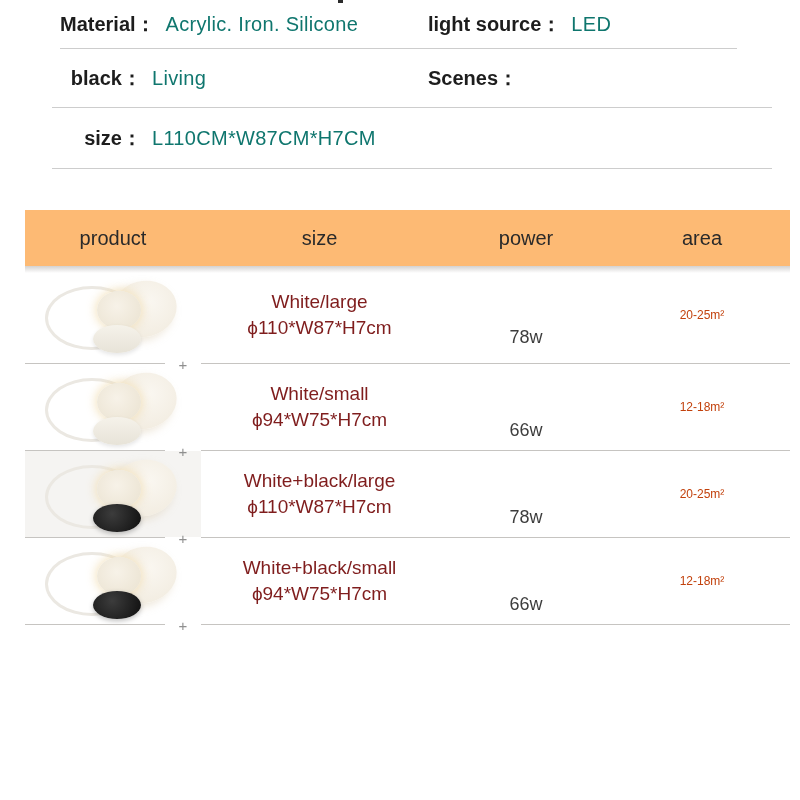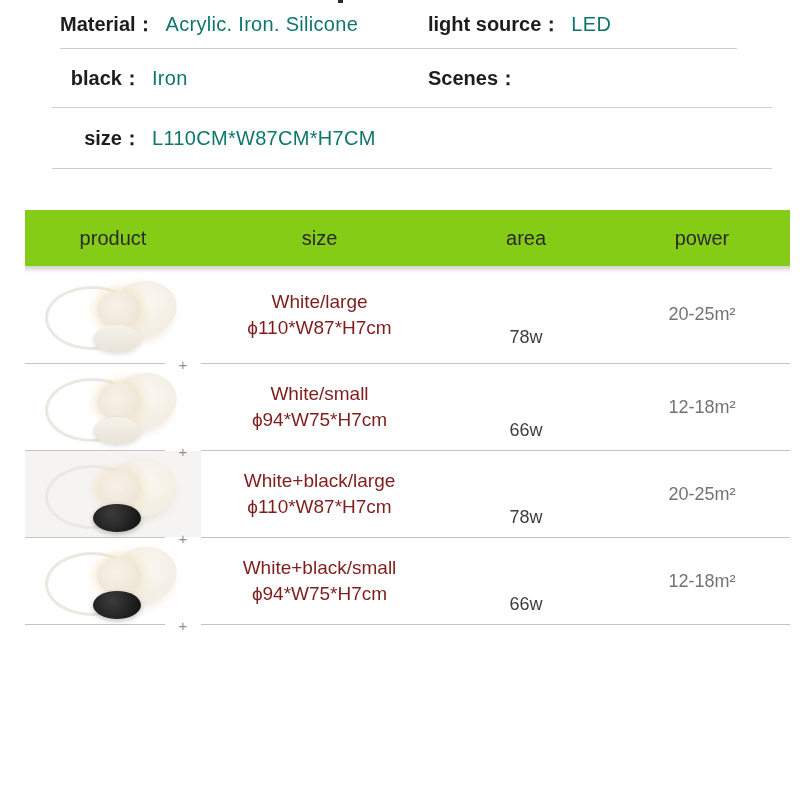--- a/index.html
+++ b/index.html
@@ -35,21 +35,21 @@
     background:linear-gradient(rgba(110,105,100,0.30), rgba(110,105,100,0));
   }
   .th { text-align:center; font-size:20px; }
   .t-row { display:grid; grid-template-columns:23% 31% 23% 23%; align-items:center; min-height:86px; }
   .t-row.first { min-height:97px; }
   .t-row.graybg .product-cell { background:#f5f4f2; }
   .cell { text-align:center; }
   .product-cell { height:100%; display:flex; align-items:center; }
   .size-cell div { font-size:19px; color:#7f1d1d; line-height:26px; }
   .power-cell { font-size:18px; color:#3d3d3d;margin-top:46px; }
-  .area-cell { font-size:18px; color:#737373; }
+  .area-cell { font-size:12px; color:#c2410c; }
 
   
   .lamp { position:relative; width:150px; height:76px; margin-left:12px; }
   .lamp .ring {
     position:absolute; left:8px; top:9px; width:88px; height:58px;
     border:3px solid #ebe8e2; border-radius:50%; background:transparent;
   }
   .lamp .disc.big {
     position:absolute; right:10px; top:4px; width:66px; height:56px; border-radius:50%;
     background:radial-gradient(circle at 60% 40%, #faf7f1, #efe8da);
@@ -91,40 +91,40 @@
       <span class="spec-value">Acrylic. Iron. Silicone</span>
     </div>
     <div class="pair right">
       <span class="spec-label"><span>light source</span><span class="spec-colon">：</span></span>
       <span class="spec-value">LED</span>
     </div>
   </div>
   <div class="spec-row r2">
     <div class="pair left">
       <span class="spec-label label-box"><span>black</span><span class="spec-colon">：</span></span>
-      <span class="spec-value">Iron</span>
+      <span class="spec-value">Living</span>
     </div>
     <div class="pair right">
       <span class="spec-label"><span>Scenes</span><span class="spec-colon">：</span></span>
     </div>
   </div>
   <div class="spec-row r3">
     <div class="pair left">
       <span class="spec-label label-box"><span>size</span><span class="spec-colon">：</span></span>
       <span class="spec-value">L110CM*W87CM*H7CM</span>
     </div>
   </div>
 </section>
 
 <section class="spec-table">
-  <div class="t-header" style="background: #84cc16; color: rgb(42, 42, 42);">
+  <div class="t-header" style="background: #fdba74; color: rgb(42, 42, 42);">
     <div class="th">product</div>
     <div class="th">size</div>
+    <div class="th">power</div>
     <div class="th">area</div>
-    <div class="th">power</div>
   </div>
   <div id="rows">
   <div class="t-row first">
     <div class="cell product-cell">
       <div class="lamp">
         <div class="ring"></div>
         <div class="disc big"></div>
         <div class="disc mid"></div>
         <div class="disc small"></div>
       </div>

